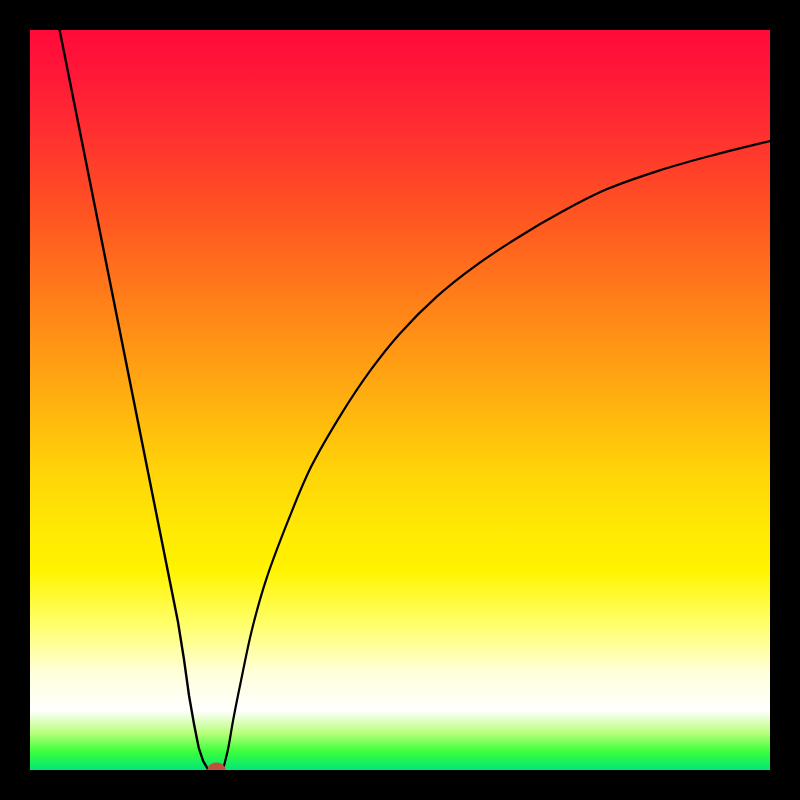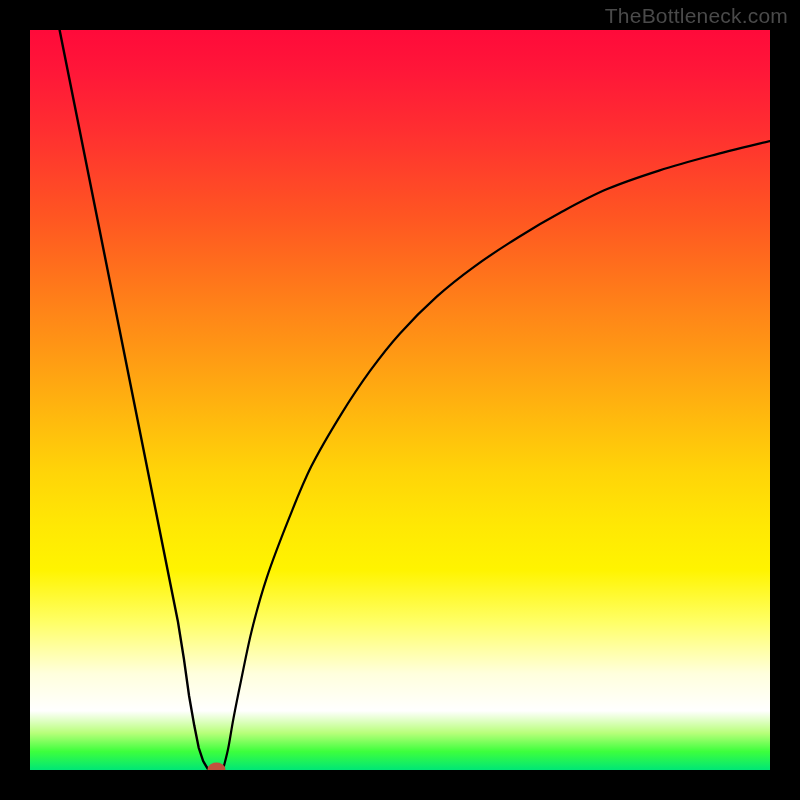--- a/index.html
+++ b/index.html
@@ -81,14 +81,13 @@
   <div class="plot-area">
     <div class="gradient"></div>
 
     <svg class="curve-svg" viewBox="0 0 740 740" preserveAspectRatio="none">
       <path id="left-path" fill="none" stroke="#000" stroke-width="2.4" stroke-linecap="round" d="M29.60 0.00 L44.40 74.00 L59.20 148.00 L74.00 222.00 L88.80 296.00 L103.60 370.00 L118.40 444.00 L133.20 518.00 L148.00 592.00 L153.92 629.00 L159.10 666.00 L164.28 695.60 L168.72 717.80 L173.16 731.12 L177.60 738.52"></path>
       <path id="right-path" fill="none" stroke="#000" stroke-width="2.2" stroke-linecap="round" d="M 193.88 736.30 C 194.62 733.22, 196.72 725.82, 198.32 717.80 C 199.92 709.78, 201.40 699.30, 203.50 688.20 C 205.60 677.10, 207.82 666.00, 210.90 651.20 C 213.98 636.40, 217.68 616.67, 222.00 599.40 C 226.32 582.13, 230.63 566.10, 236.80 547.60 C 242.97 529.10, 251.60 506.90, 259.00 488.40 C 266.40 469.90, 272.57 453.87, 281.20 436.60 C 289.83 419.33, 300.93 400.83, 310.80 384.80 C 320.67 368.77, 330.53 353.97, 340.40 340.40 C 350.27 326.83, 358.90 315.73, 370.00 303.40 C 381.10 291.07, 394.67 277.50, 407.00 266.40 C 419.33 255.30, 430.43 246.67, 444.00 236.80 C 457.57 226.93, 473.60 216.45, 488.40 207.20 C 503.20 197.95, 518.00 189.32, 532.80 181.30 C 547.60 173.28, 561.17 165.88, 577.20 159.10 C 593.23 152.32, 611.73 146.15, 629.00 140.60 C 646.27 135.05, 662.30 130.73, 680.80 125.80 C 699.30 120.87, 730.13 113.47, 740.00 111.00"></path>
       <ellipse id="min-marker" class="marker" cx="186.48" cy="739.26" rx="8.88" ry="6.66" fill="#c1513e"></ellipse>
     </svg>
   </div>
 
-  <div class="watermark">TheBottleneck.com</div>
 </div>
 
 </body></html>

